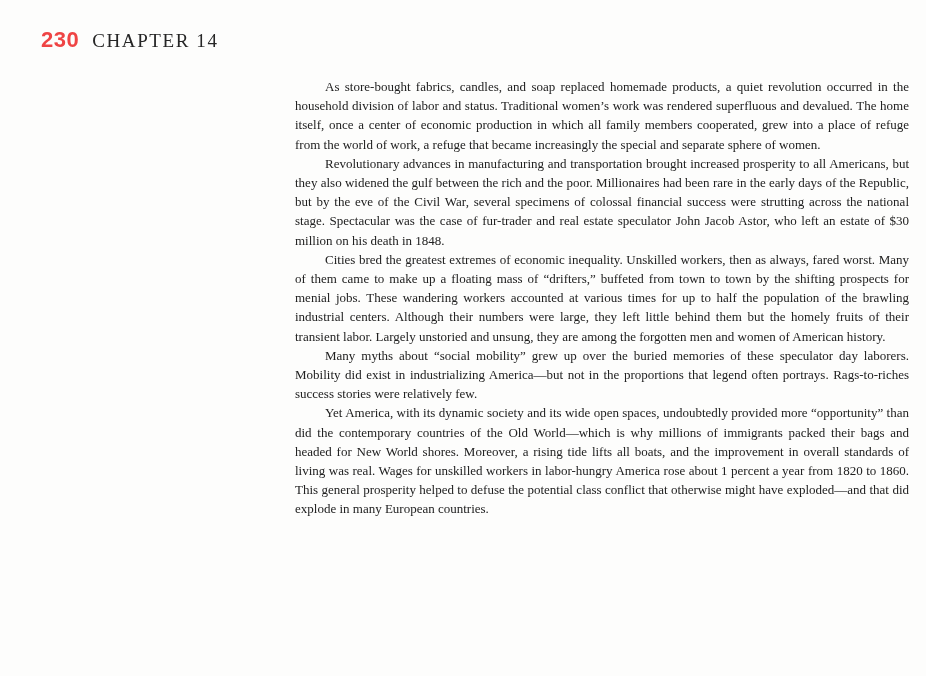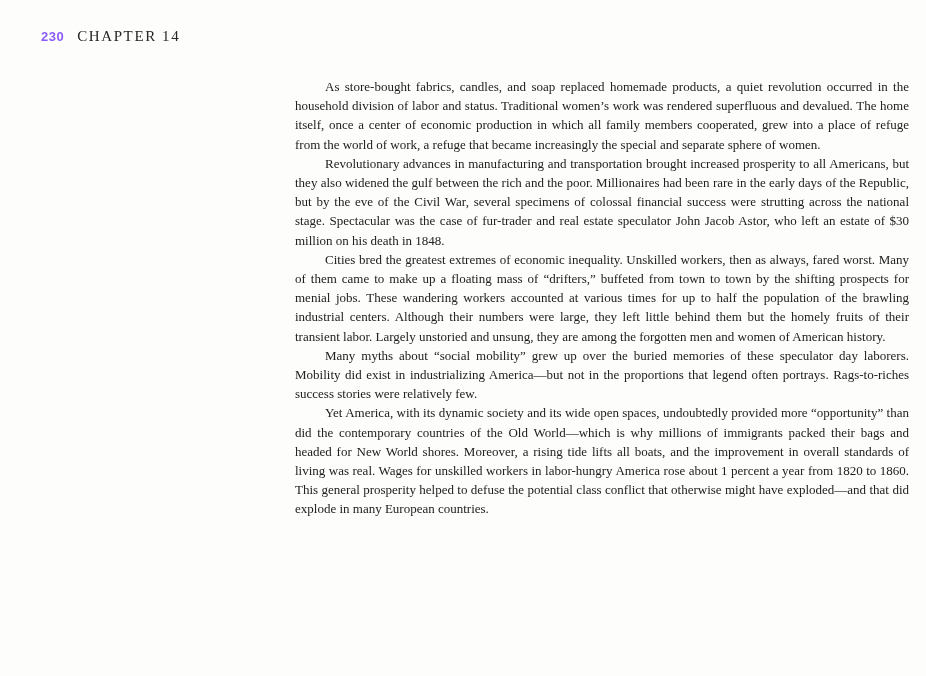--- a/index.html
+++ b/index.html
@@ -17,27 +17,27 @@
   .running-head {
     position: absolute;
     left: 41px;
     top: 27px;
     white-space: nowrap;
     color: #1d1d1d;
   }
   .page-num {
     font-family: "Liberation Sans", sans-serif;
     font-weight: 700;
-    font-size: 13px;
+    font-size: 22px;
     letter-spacing: 0.5px;
-    color: #8b5cf6;
+    color: #ef4444;
   }
   .chapter-label {
     font-family: "Liberation Serif", serif;
-    font-size: 15px;
+    font-size: 19px;
     letter-spacing: 1.6px;
     margin-left: 13px;
     color: #262626;
   }
   .body-text {
     position: absolute;
     left: 295px;
     top: 77px;
     width: 614px;
     font-family: "Liberation Serif", serif;

